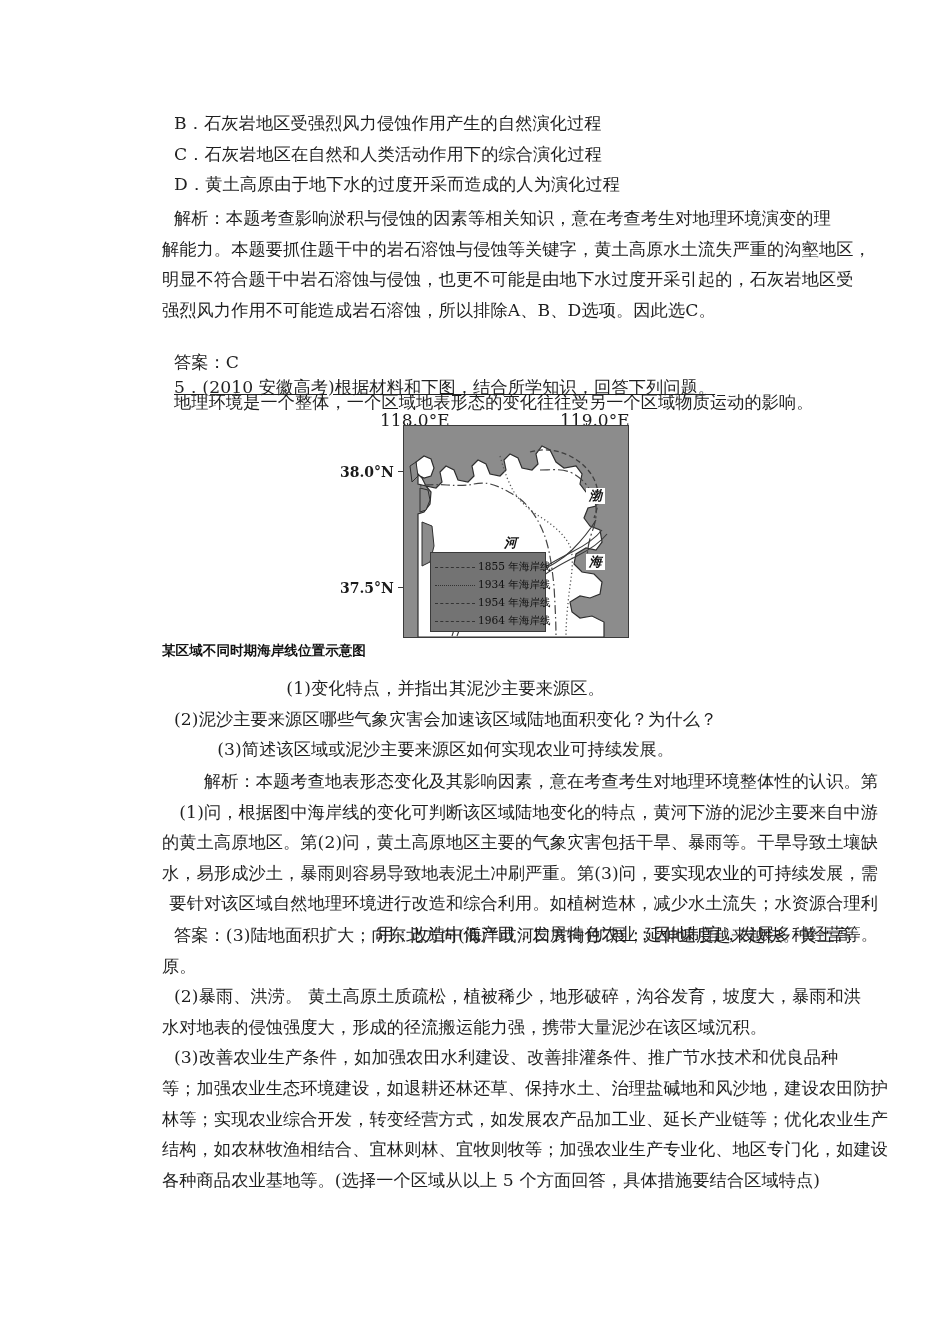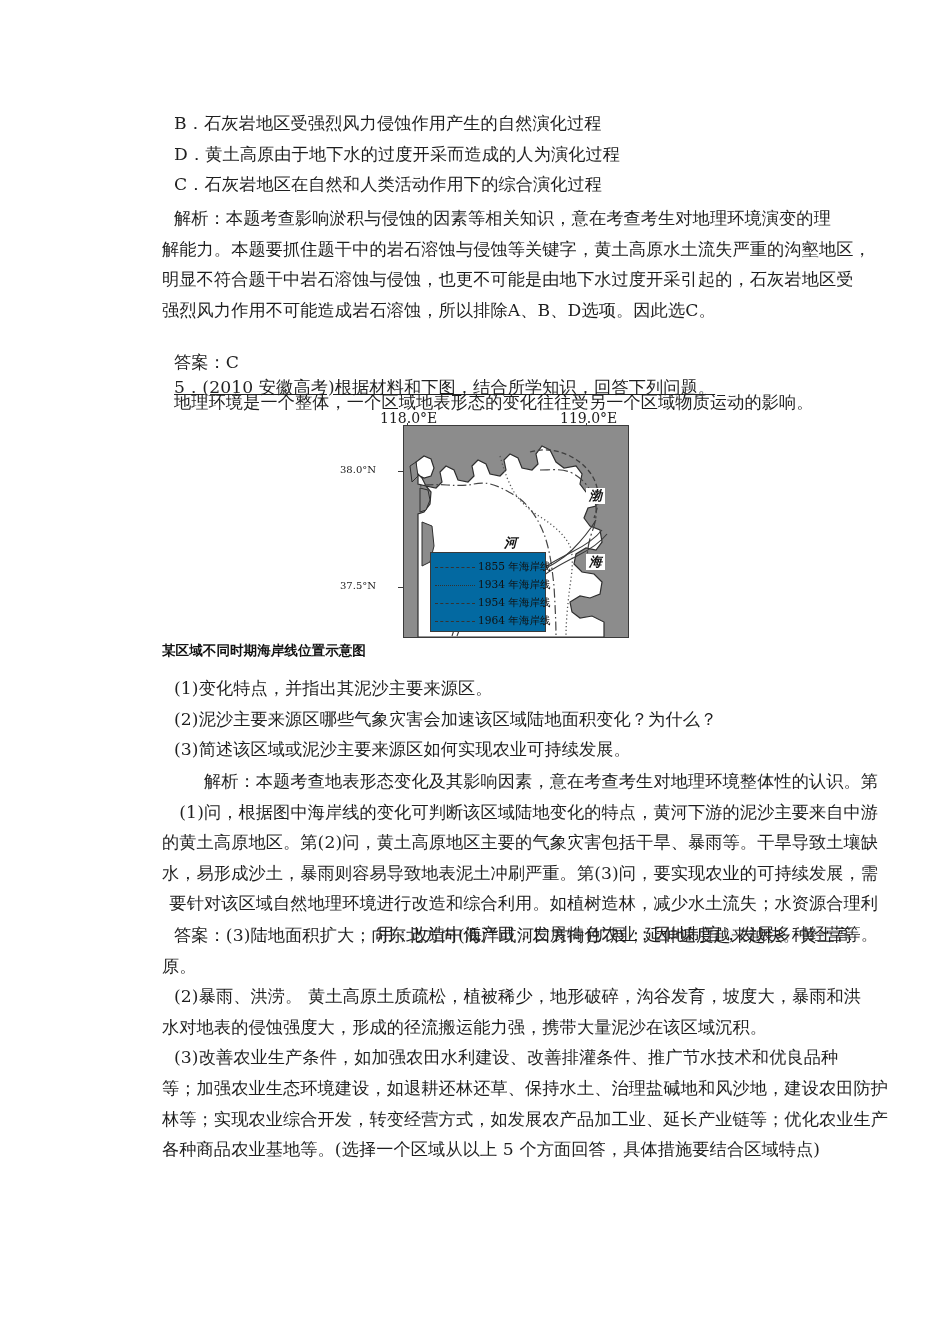--- a/index.html
+++ b/index.html
@@ -20,21 +20,21 @@
     letter-spacing:0.1px;
     white-space:nowrap;
     color:#1f1f1f;
   }
   
   #opts{ position:absolute; left:12px; top:108px; }
   #analysis1{ position:absolute; left:0px; top:203px; }
   #answer1{ position:absolute; left:12px; top:325px;margin-top:22px; }
   #q5{ position:absolute; left:12px; top:372px;text-decoration:underline; }
   #material{ position:absolute; left:12px; top:387px; }
-  #subq{ position:absolute; left:12px; top:673px; }
+  #subq{ position:absolute; left:12px; top:673px;text-align:center; }
   #analysis2{ position:absolute; left:0px; top:766px;text-align:right; }
   #answers2{ position:absolute; left:0px; top:920px; }
 
   
   #figure{
     position:absolute;
     left:0px; top:410px; width:640px; height:250px;
   }
   .map-wrap{
     position:absolute; left:241px; top:15px;
@@ -42,29 +42,30 @@
   }
   .map-frame{
     position:absolute; left:0; top:0;
     width:226px; height:213px;
     border:1.3px solid #3a3a3a;
     box-sizing:border-box;
     background:#8c8c8c;
     overflow:hidden;
   }
   .lon-label{
-    position:absolute; font-size:14px; white-space:nowrap;
+    position:absolute; font-size:17px; white-space:nowrap;
     font-family:"DejaVu Serif","Liberation Serif",serif;
     color:#1b1b1b;
   }
   .lon-left{ left:218px; top:0px; }
   .lon-right{ left:398px; top:0px; }
   .lat-label{
-    position:absolute; font-size:10px; white-space:nowrap;
+    position:absolute; font-size:14px; white-space:nowrap;
     color:#1b1b1b;
+    font-weight:bold;
   }
   .lat-n38{ left:178px; top:54px; }
   .lat-n375{ left:178px; top:170px; }
   .tick{ position:absolute; background:#3a3a3a; }
 
   .sea-label{
     position:absolute;
     font-family:"DejaVu Sans","Liberation Sans",sans-serif;
     font-size:13px; font-weight:bold; font-style:italic;
     background:#ffffff; color:#111;
@@ -73,21 +74,21 @@
   }
   .river-label{
     position:absolute;
     font-family:"DejaVu Sans","Liberation Sans",sans-serif;
     font-size:13px; font-weight:bold; font-style:italic;
     color:#111; line-height:1;
   }
   .legend-box{
     position:absolute;
     left:26px; top:126px; width:116px; height:80px;
-    background:#0369a1; border:1px solid #3a3a3a;
+    background:#737373; border:1px solid #3a3a3a;
     box-sizing:border-box;
     padding:5px 3px 0 4px;
   }
   .legend-row{
     display:flex; align-items:center;
     height:18px;
   }
   .lg-sample{
     width:40px; height:0; margin-right:3px; flex:0 0 40px;
     border-top-width:1.4px; border-top-color:#333;
@@ -107,22 +108,22 @@
     font-weight:bold; font-size:13.6px; color:#111;
   }
 </style>
 </head>
 <body>
 
 <div class="page">
 
   <div id="opts">
     <div class="line">B．石灰岩地区受强烈风力侵蚀作用产生的自然演化过程</div>
+    <div class="line">C．石灰岩地区在自然和人类活动作用下的综合演化过程</div>
     <div class="line">D．黄土高原由于地下水的过度开采而造成的人为演化过程</div>
-    <div class="line">C．石灰岩地区在自然和人类活动作用下的综合演化过程</div>
   </div>
 
   <div id="analysis1">
     <div class="line" style="padding-left:12px">解析：本题考查影响淤积与侵蚀的因素等相关知识，意在考查考生对地理环境演变的理</div>
     <div class="line">解能力。本题要抓住题干中的岩石溶蚀与侵蚀等关键字，黄土高原水土流失严重的沟壑地区，</div>
     <div class="line">明显不符合题干中岩石溶蚀与侵蚀，也更不可能是由地下水过度开采引起的，石灰岩地区受</div>
     <div class="line">强烈风力作用不可能造成岩石溶蚀，所以排除A、B、D选项。因此选C。</div>
   </div>
 
   <div id="answer1" class="line">答案：C</div>
@@ -235,16 +236,17 @@
   </div>
 
   <div id="answers2">
     <div class="line" style="padding-left:12px">答案：(3)陆地面积扩大；向东北方向(海洋或河口方向)扩展；延伸速度越来越快。黄土高</div>
     <div class="line">原。</div>
     <div class="line" style="padding-left:12px">(2)暴雨、洪涝。  黄土高原土质疏松，植被稀少，地形破碎，沟谷发育，坡度大，暴雨和洪</div>
     <div class="line">水对地表的侵蚀强度大，形成的径流搬运能力强，携带大量泥沙在该区域沉积。</div>
     <div class="line" style="padding-left:12px">(3)改善农业生产条件，如加强农田水利建设、改善排灌条件、推广节水技术和优良品种</div>
     <div class="line">等；加强农业生态环境建设，如退耕还林还草、保持水土、治理盐碱地和风沙地，建设农田防护</div>
     <div class="line">林等；实现农业综合开发，转变经营方式，如发展农产品加工业、延长产业链等；优化农业生产</div>
+    <div class="line">结构，如农林牧渔相结合、宜林则林、宜牧则牧等；加强农业生产专业化、地区专门化，如建设</div>
     <div class="line">各种商品农业基地等。(选择一个区域从以上 5 个方面回答，具体措施要结合区域特点)</div>
   </div>
 
 </div>
 
 </body></html>

